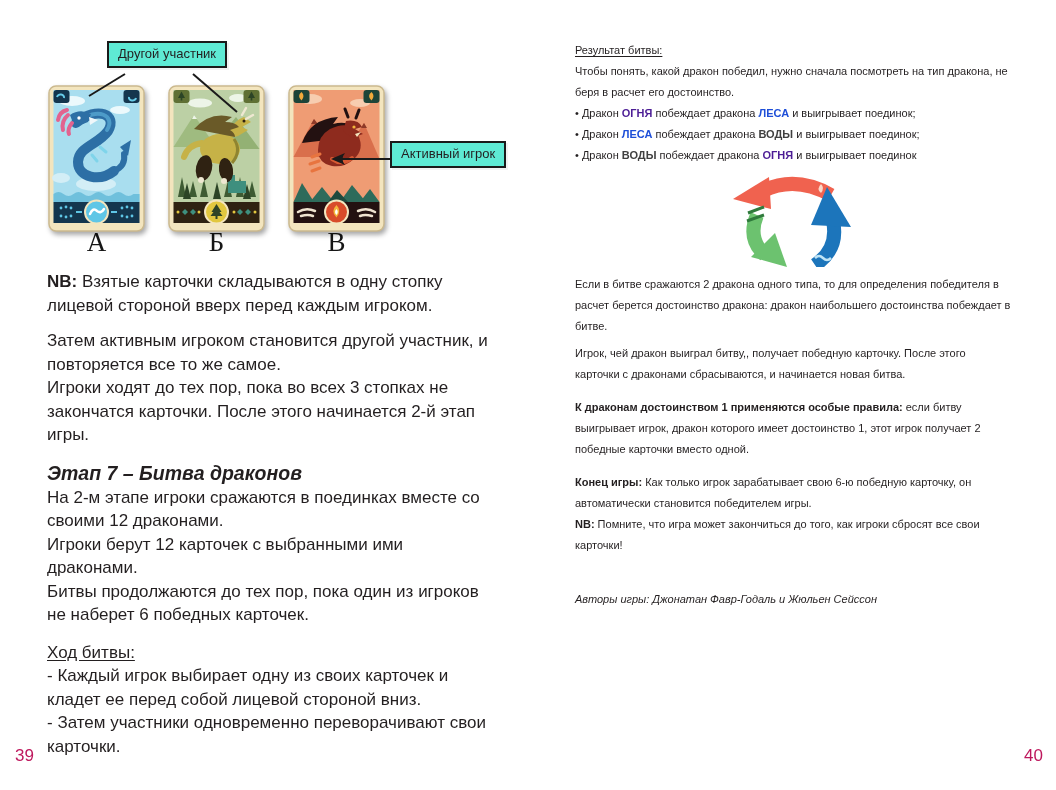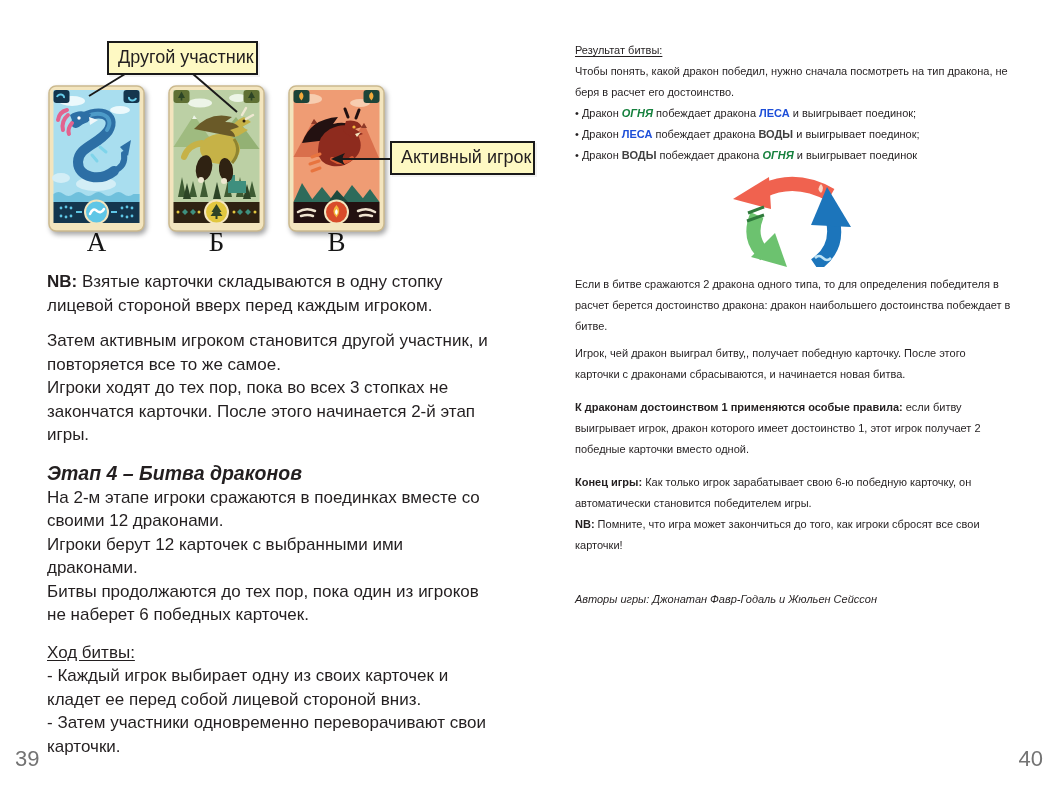--- a/index.html
+++ b/index.html
@@ -12,41 +12,41 @@
 
   p{margin:0;}
   .para{margin:0 0 12px 0;}
   .tight{margin:0;}
   b{font-weight:bold;}
   .h-underline{text-decoration:underline;text-underline-offset:2px;}
   .h-stage{font-weight:bold;font-style:italic;font-size:19.5px;line-height:24px;margin:14px 0 1px 0;}
   .mt{margin-top:13px;}
   .authors{margin-top:33px;font-style:italic;}
 
-  .w-fire{color:#15803d;font-weight:bold;font-style:italic;}
+  .w-fire{color:#4c1d95;font-weight:bold;}
   .w-forest{color:#1d4ed8;font-weight:bold;}
   .w-water{color:#404040;font-weight:bold;}
 
   
   .figure{position:relative;width:474px;height:222px;}
-  .callout{position:absolute;background:#fef9c3;border:2px solid #1a1a1a;padding:3px 2px 4px 9px;
-           font-size:18px;line-height:1.25;white-space:nowrap;box-shadow:2px 2px 0 rgba(0,0,0,0.05);z-index:3;}
+  .callout{position:absolute;background:#5eead4;border:2px solid #1a1a1a;padding:3px 9px 4px 9px;
+           font-size:13px;line-height:1.25;white-space:nowrap;box-shadow:2px 2px 0 rgba(0,0,0,0.05);z-index:3;}
   .callout-top{left:60px;top:6px;}
   .callout-right{left:343px;top:106px;}
   .connectors{position:absolute;left:0;top:0;z-index:2;pointer-events:none;}
   .card{position:absolute;top:50px;width:97px;height:147px;filter:drop-shadow(2px 3px 2.5px rgba(0,0,0,0.35));z-index:1;}
   .card-a{left:1px;}.card-b{left:121px;}.card-v{left:241px;}
   .card-letter{position:absolute;top:196px;width:97px;text-align:center;
                font-family:"Liberation Serif",serif;font-size:27px;color:#161616;}
   .letter-a{left:1px;}.letter-b{left:121px;}.letter-v{left:241px;}
 
   .bullets{max-width:420px;}
   .cycle{display:block;margin:5px 0 7px 146px;}
 
-  .pageno{position:absolute;top:746px;font-size:22px;color:#737373;}
+  .pageno{position:absolute;top:746px;font-size:17px;color:#be185d;}
   .pageno-left{left:15px;}
   .pageno-right{right:13px;}
 </style>
 </head>
 <body>
 
 <div class="sheet">
 
   <div class="col-left">
 
@@ -226,21 +226,21 @@
       <div class="card-letter letter-v">В</div>
     </div>
 
     <p class="para mt"><b>NB:</b><span> Взятые карточки складываются в одну стопку лицевой стороной вверх перед каждым игроком.</span></p>
 
     <div class="para">
       <div class="tight">Затем активным игроком становится другой участник, и повторяется все то же самое.</div>
       <div class="tight">Игроки ходят до тех пор, пока во всех 3 стопках не закончатся карточки. После этого начинается 2-й этап игры.</div>
     </div>
 
-    <div class="h-stage">Этап 4 – Битва драконов</div>
+    <div class="h-stage">Этап 7 – Битва драконов</div>
     <div class="para">
       <div class="tight">На 2-м этапе игроки сражаются в поединках вместе со своими 12 драконами.</div>
       <div class="tight">Игроки берут 12 карточек с выбранными ими драконами.</div>
       <div class="tight">Битвы продолжаются до тех пор, пока один из игроков не наберет 6 победных карточек.</div>
     </div>
 
     <div class="h-underline" style="margin-top:14px;">Ход битвы:</div>
     <div>
       <div class="tight">- Каждый игрок выбирает одну из своих карточек и кладет ее перед собой лицевой стороной вниз.</div>
       <div class="tight">- Затем участники одновременно переворачивают свои карточки.</div>

